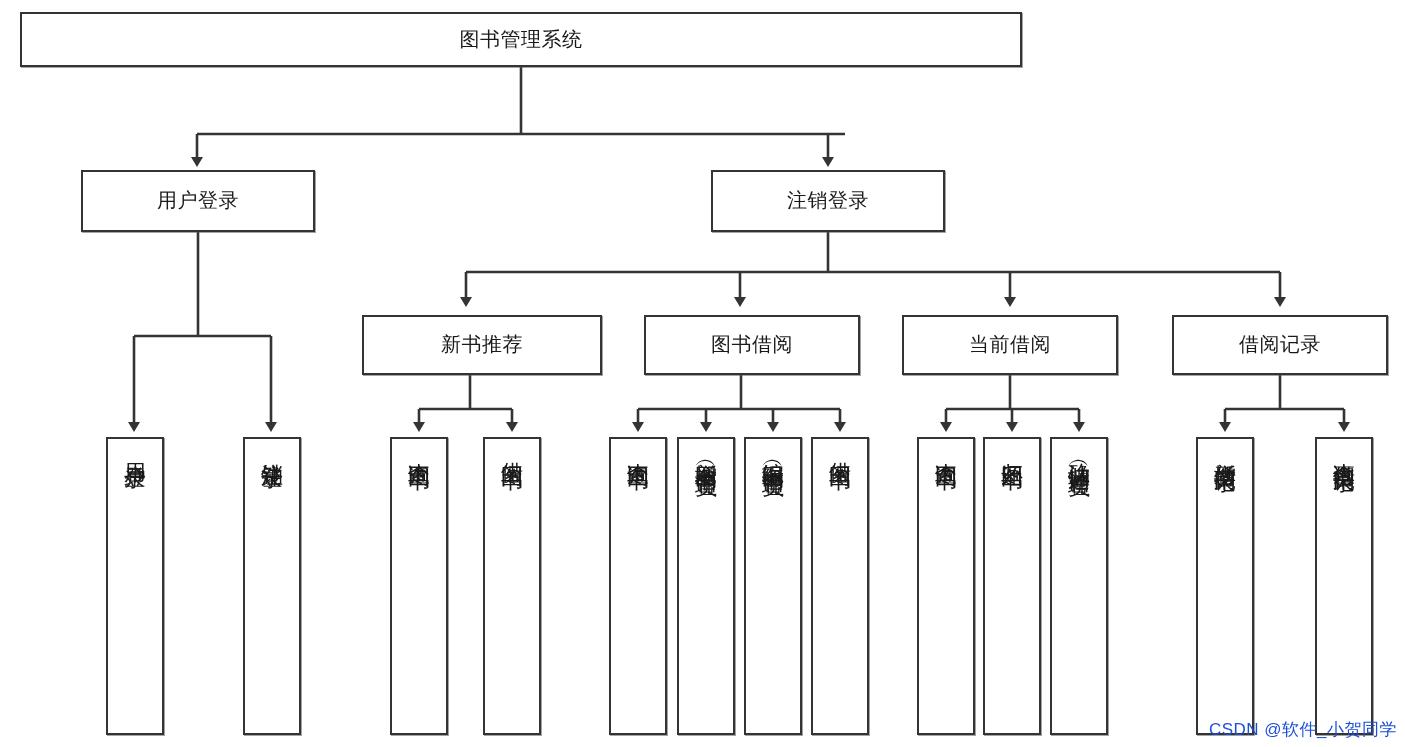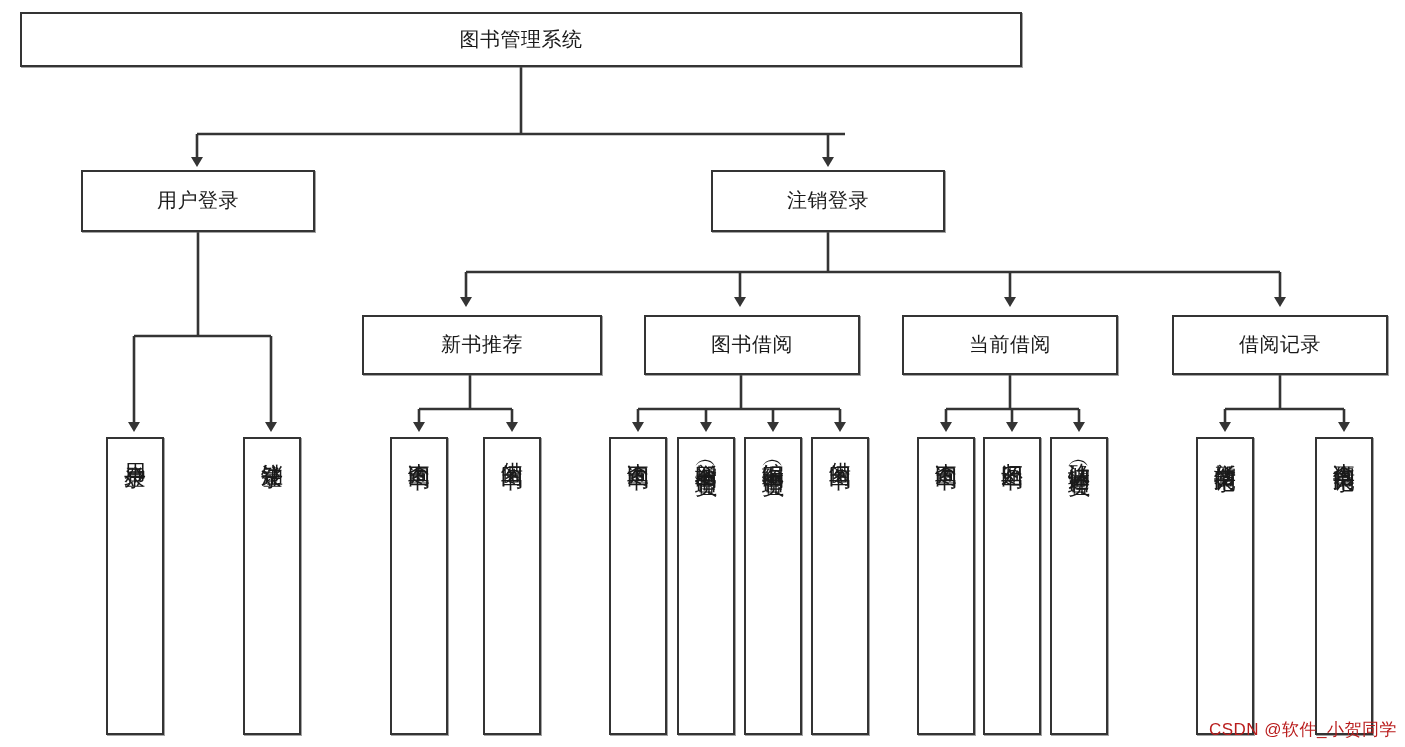--- a/index.html
+++ b/index.html
@@ -56,21 +56,21 @@
     text-orientation: upright;
     font-size: 22px;
     letter-spacing: 2px;
     line-height: 1.0;
   }
   #watermark {
     position: absolute;
     right: 8px;
     bottom: 6px;
     font-size: 17px;
-    color: #b91c1c;
+    color: #1d4ed8;
     letter-spacing: 0.5px;
     white-space: nowrap;
     z-index: 5;
   }
 </style>
 </head>
 <body>
 
 <div id="canvas">
 

